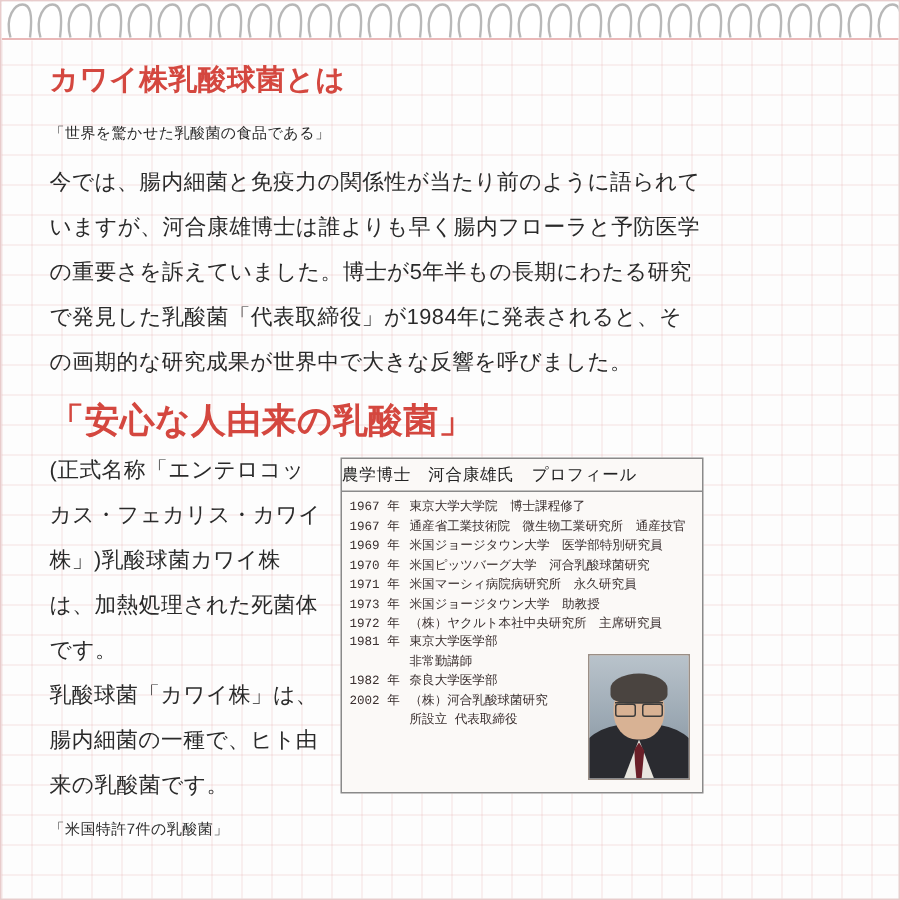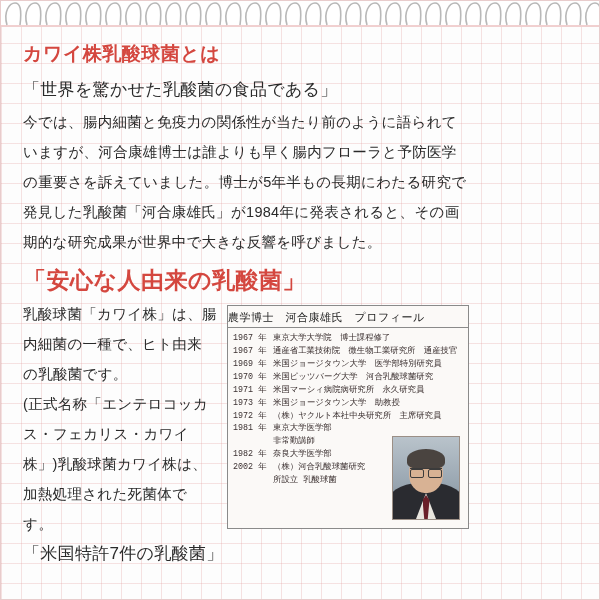--- a/index.html
+++ b/index.html
@@ -40,21 +40,21 @@
   }
   #binding svg { display: block; }
 
   
   #content {
     position: absolute;
     top: 26px;
     left: 0;
     width: 484px;
     height: 574px;
-    padding: 8px 16px 0 22px;
+    padding: 8px 16px 0 32px;
     box-sizing: border-box;
     z-index: 2;
   }
 
   h1.title {
     font-size: 19px;
     line-height: 26px;
     margin: 6px 0 8px 0;
     color: #d4473f;
     font-weight: bold;
@@ -72,21 +72,21 @@
 
   p.body {
     font-size: 14.5px;
     line-height: 30px;
     margin: 0;
     color: #2a2a2a;
     letter-spacing: 0.3px;
     text-align: left;
   }
   p.quote {
-    font-size: 17px;
+    font-size: 10px;
     line-height: 30px;
     margin: 0 0 2px 0;
     color: #2a2a2a;
     letter-spacing: 0.3px;
   }
 
   
   .lower {
     position: relative;
   }
@@ -277,21 +277,21 @@
       <line x1="0" y1="25" x2="600" y2="25" stroke="#e2a0a0" stroke-width="1"></line>
     </svg>
   </div>
 
   <div id="content">
 
     <h1 class="title">カワイ株乳酸球菌とは</h1>
 
     <p class="quote">「世界を驚かせた乳酸菌の食品である」</p>
 
-    <p class="body">今では、腸内細菌と免疫力の関係性が当たり前のように語られていますが、河合康雄博士は誰よりも早く腸内フローラと予防医学の重要さを訴えていました。博士が5年半もの長期にわたる研究で発見した乳酸菌「河合康雄氏」が1984年に発表されると、その画期的な研究成果が世界中で大きな反響を呼びました。</p>
+    <p class="body">今では、腸内細菌と免疫力の関係性が当たり前のように語られていますが、河合康雄博士は誰よりも早く腸内フローラと予防医学の重要さを訴えていました。博士が5年半もの長期にわたる研究で発見した乳酸菌「代表取締役」が1984年に発表されると、その画期的な研究成果が世界中で大きな反響を呼びました。</p>
 
     <h2 class="subtitle">「安心な人由来の乳酸菌」</h2>
 
     <div class="lower">
 
       <div class="profile-wrap">
         <div class="profile-card">
           <div class="profile-head">農学博士　河合康雄氏　プロフィール</div>
           <div class="profile-body">
             <table class="profile-table">
@@ -335,40 +335,40 @@
                 <tr>
                   <td class="year">1982 年</td>
                   <td class="desc">奈良大学医学部</td>
                 </tr>
                 <tr>
                   <td class="year">2002 年</td>
                   <td class="desc">（株）河合乳酸球菌研究</td>
                 </tr>
                 <tr>
                   <td class="year"></td>
-                  <td class="desc">所設立 乳酸球菌</td>
+                  <td class="desc">所設立 代表取締役</td>
                 </tr>
               </tbody>
             </table>
             <div class="portrait">
               <div class="bg"></div>
               <div class="suit"></div>
               <div class="shirt"></div>
               <div class="tie"></div>
               <div class="head"></div>
               <div class="hair"></div>
               <div class="glasses"></div>
             </div>
           </div>
         </div>
       </div>
 
       <div class="left-col">
+        <p class="body">(正式名称「エンテロコッカス・フェカリス・カワイ株」)乳酸球菌カワイ株は、加熱処理された死菌体です。</p>
         <p class="body">乳酸球菌「カワイ株」は、腸内細菌の一種で、ヒト由来の乳酸菌です。</p>
-        <p class="body">(正式名称「エンテロコッカス・フェカリス・カワイ株」)乳酸球菌カワイ株は、加熱処理された死菌体です。</p>
         <p class="quote">「米国特許7件の乳酸菌」</p>
       </div>
 
       <div class="clear"></div>
 
     </div>
 
   </div>
 </div>
 

